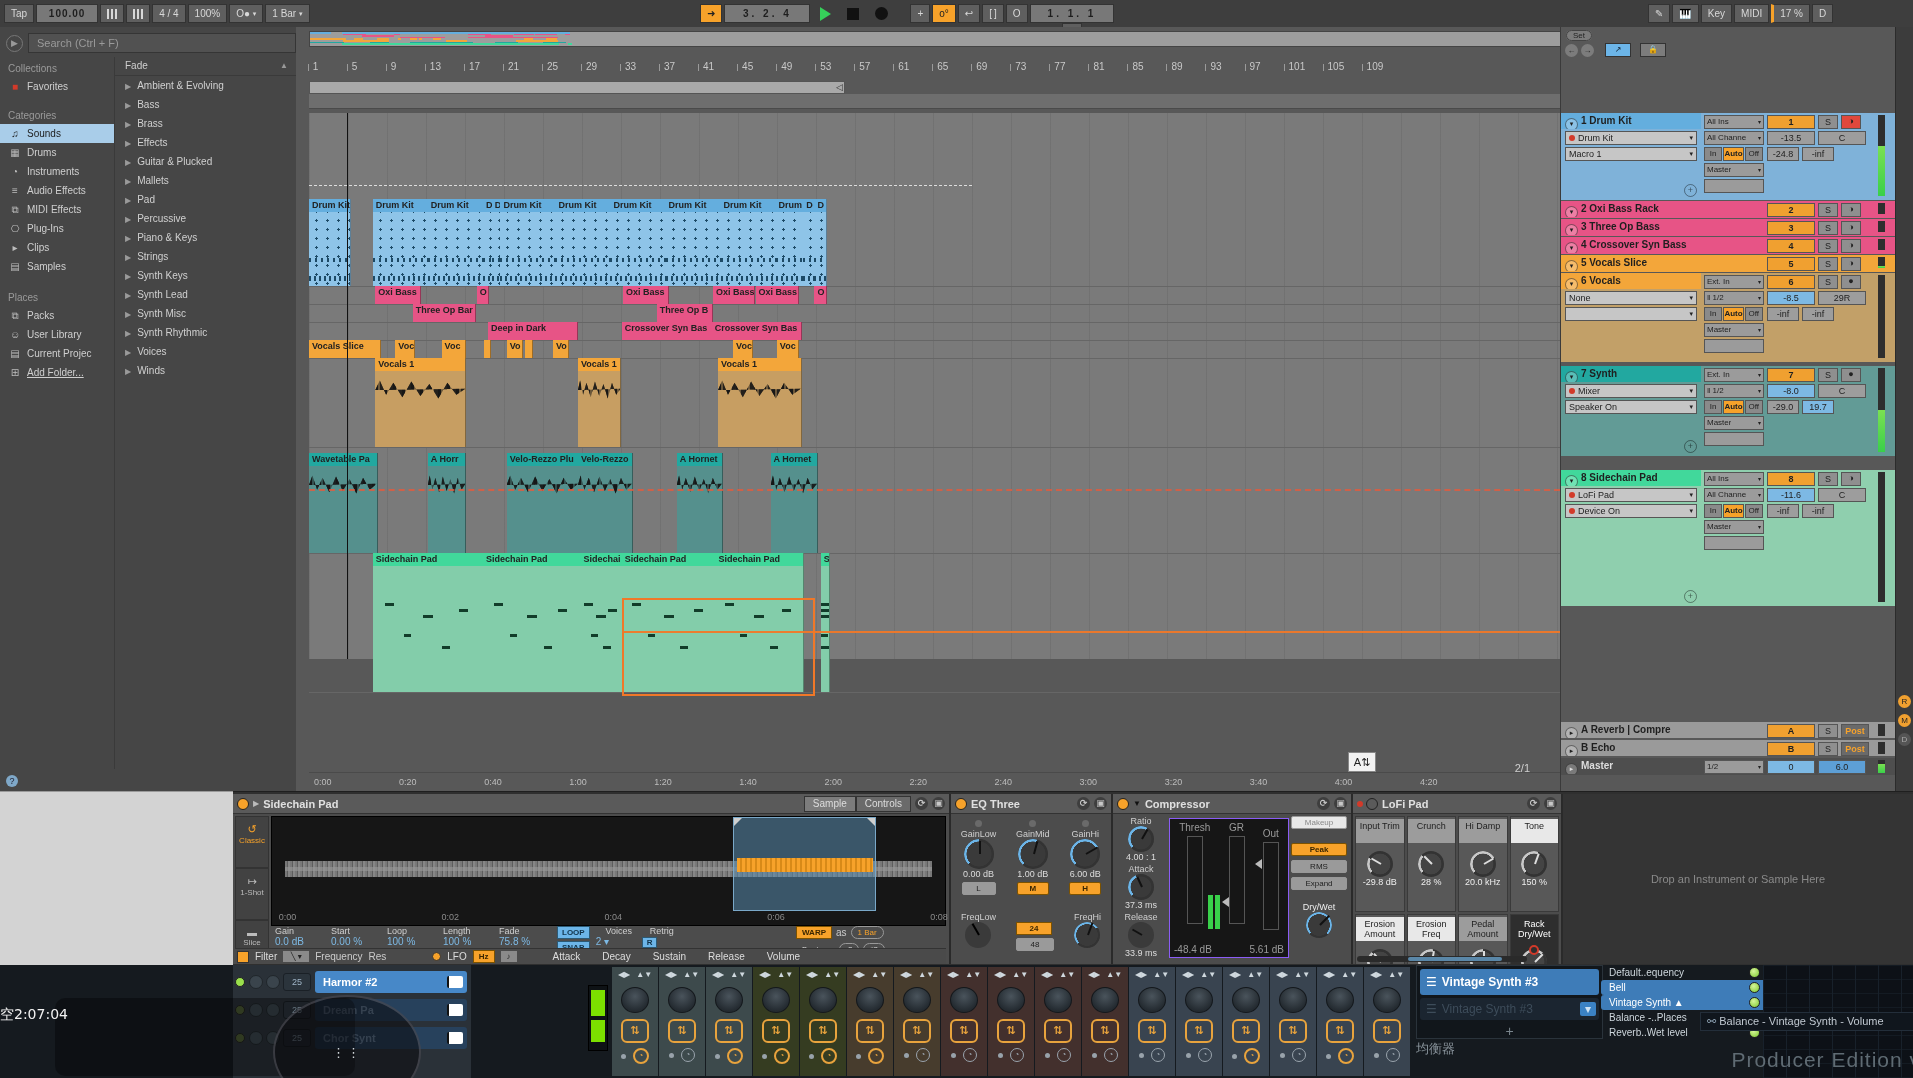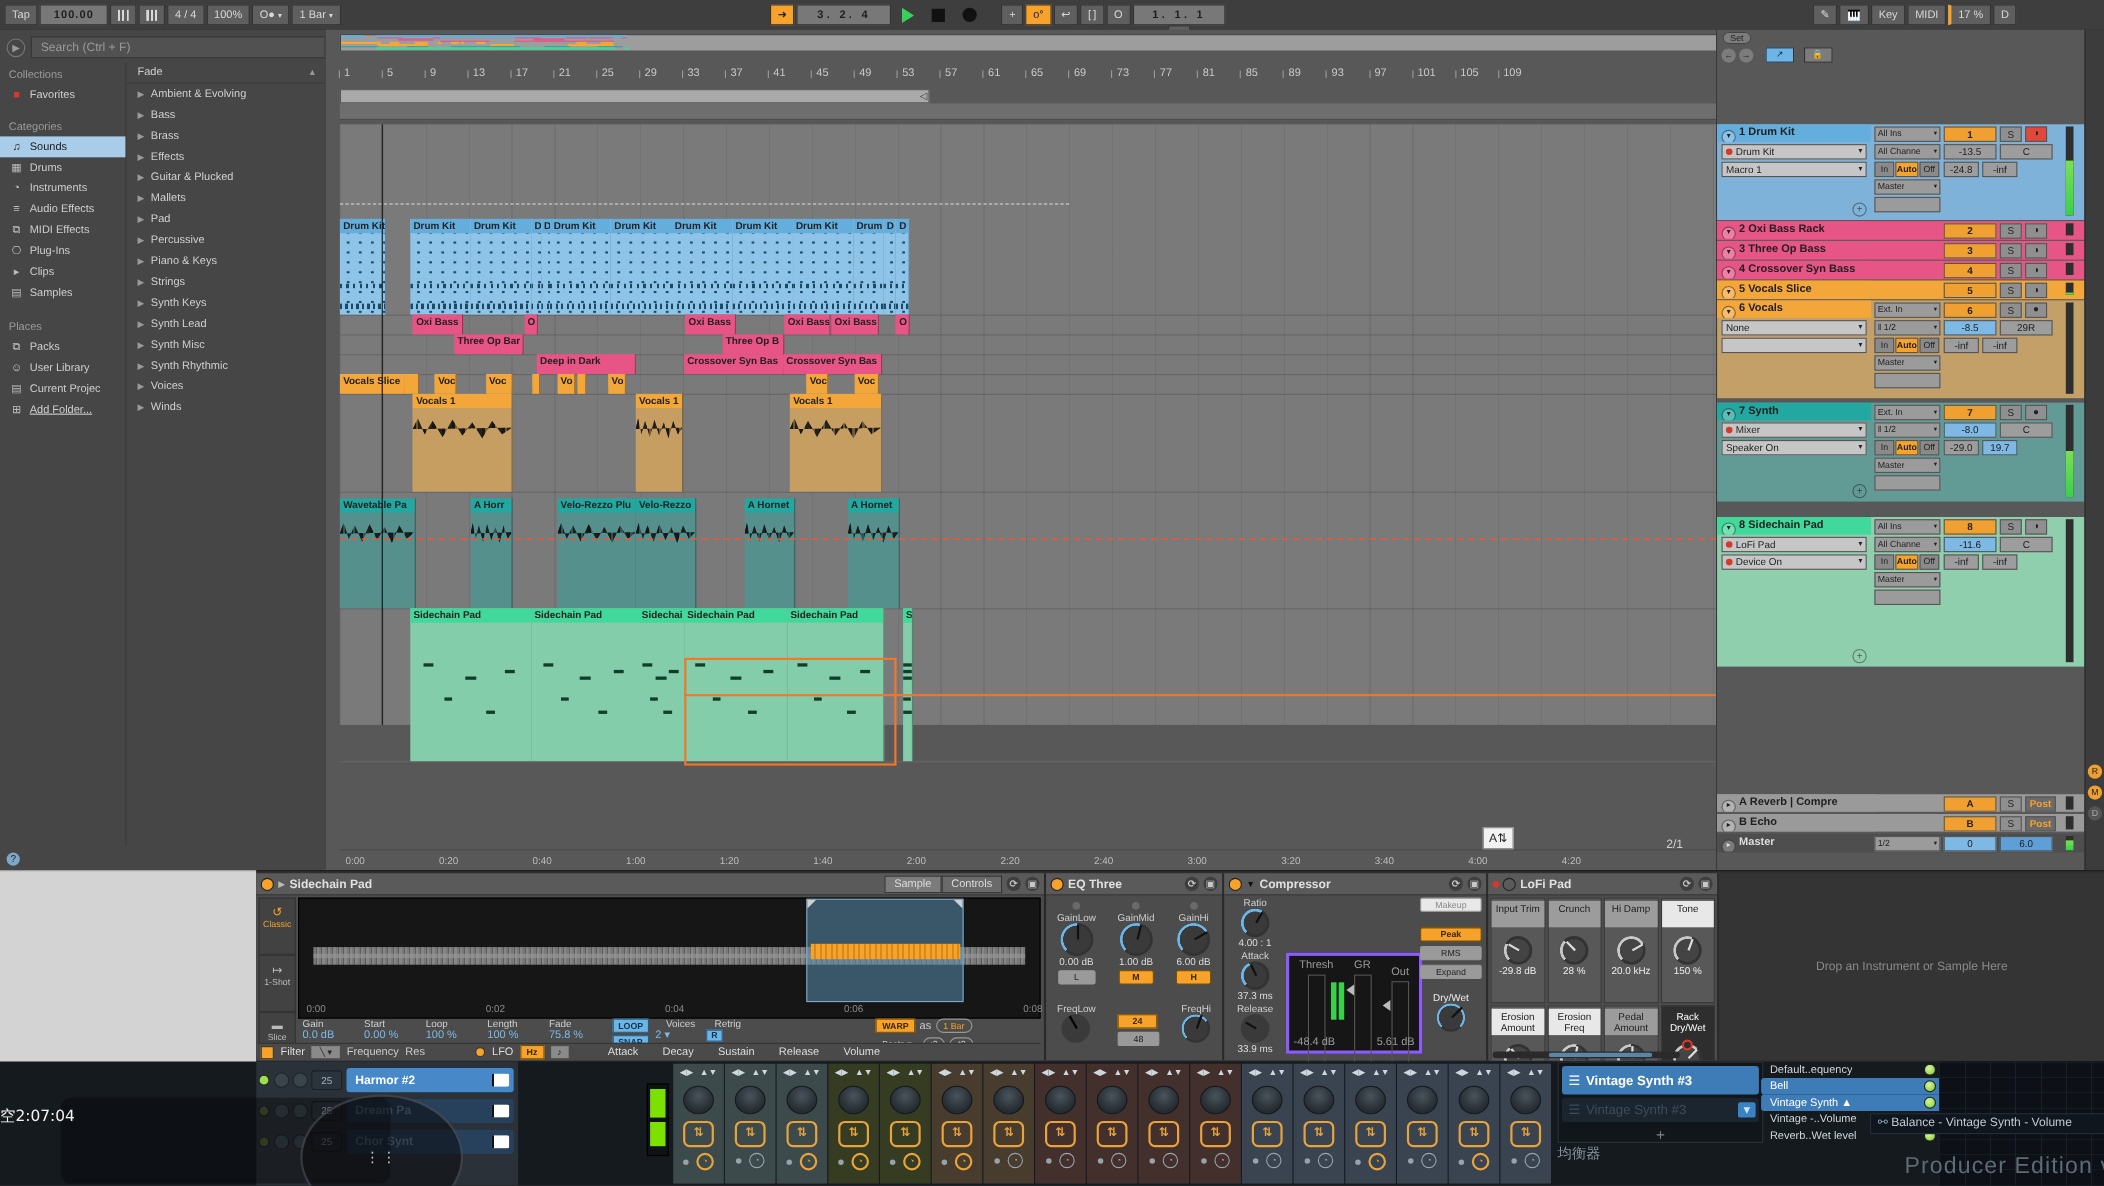--- a/index.html
+++ b/index.html
@@ -1100,21 +1100,21 @@
             <div class="kval">37.3 ms</div>
           </div>
           <div style="text-align: center; margin-bottom: 2px;">
             <div class="klabel">Release</div>
             <div class="knob" style="width: 26px; height: 26px;">
               <span class="ndl" style="transform: rotate(120deg); height: 11px;"></span>
             </div>
             <div class="kval">33.9 ms</div>
           </div>
         </div>
-      <div class="abs" style="left:56px;top:24px;width:118px;bottom:6px;background:#161616;border:3px solid #8b5cf6;margin-top:48px;">
+      <div class="abs" style="left:56px;top:24px;width:118px;bottom:6px;background:#161616;border:1px solid #8b5cf6;">
         <div id="comp-meters" style="display:flex;justify-content:space-around;height:100%;">
             <div style="text-align: center; padding-top: 3px; color: rgb(154, 154, 154);">
               <div>Thresh</div>
               <div style="width: 14px; height: 86px; border: 1px solid rgb(85, 85, 85); margin: 3px auto 0px;"></div>
             </div>
             <div style="text-align: center; padding-top: 3px; color: rgb(154, 154, 154);">
               <div>GR</div>
               <div style="width: 14px; height: 86px; border: 1px solid rgb(85, 85, 85); margin: 3px auto 0px;"></div>
             </div>
             <div style="text-align: left; padding-top: 9px; color: rgb(154, 154, 154);">
@@ -1493,21 +1493,21 @@
         </div>
         <div class="flparam sel">
           <span class="ellip">Bell</span>
           <span class="pled"></span>
         </div>
         <div class="flparam sel">
           <span class="ellip">Vintage Synth ▲</span>
           <span class="pled"></span>
         </div>
         <div class="flparam">
-          <span class="ellip">Vintage -..Volume</span>
+          <span class="ellip">Balance -..Places</span>
           <span class="pled"></span>
         </div>
         <div class="flparam">
           <span class="ellip">Reverb..Wet level</span>
           <span class="pled"></span>
         </div>
       </div>
 
     <div class="abs" style="left:1763px;top:0;width:150px;height:113px;background:#0d1117;background-image:repeating-linear-gradient(90deg,#18212b 0 1px,transparent 1px 23px),repeating-linear-gradient(0deg,#141b23 0 1px,transparent 1px 14px);"></div>
     <div class="abs" style="left:1700px;top:47px;width:213px;height:17px;background:#10161d;border:1px solid #232e3a;color:#c0c8d0;font-size:11px;line-height:16px;padding-left:6px;white-space:nowrap;overflow:hidden;">

